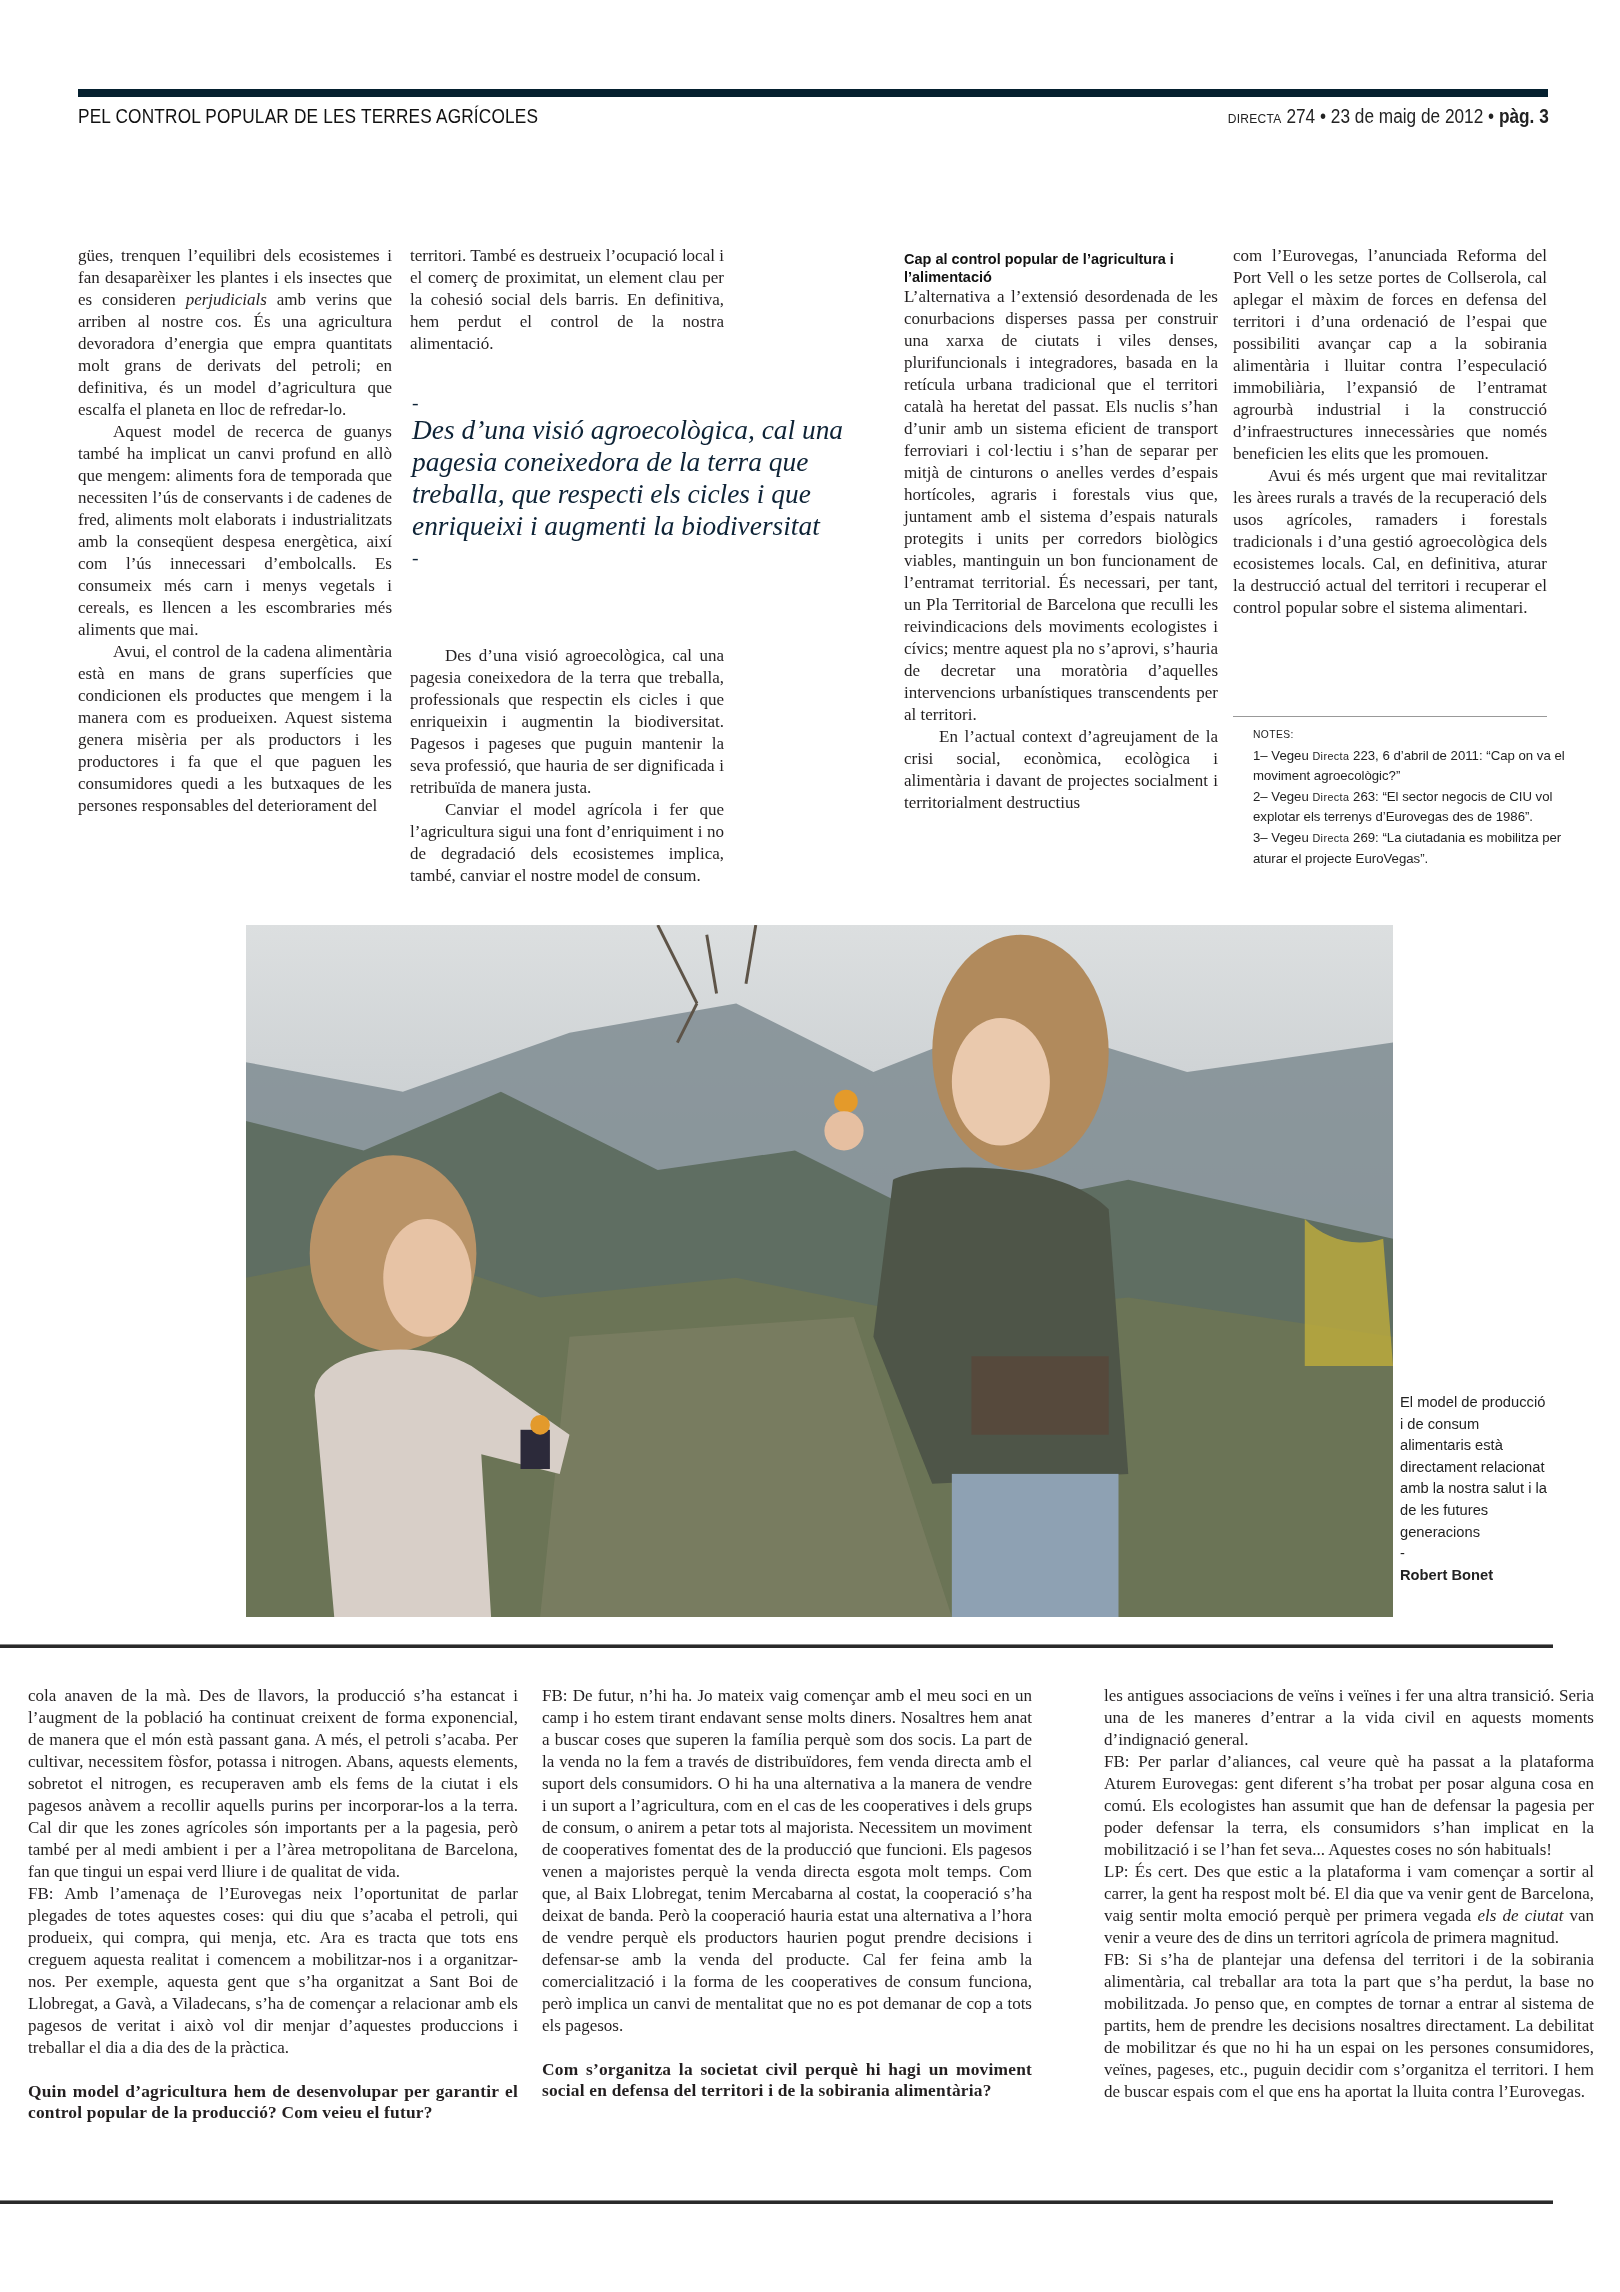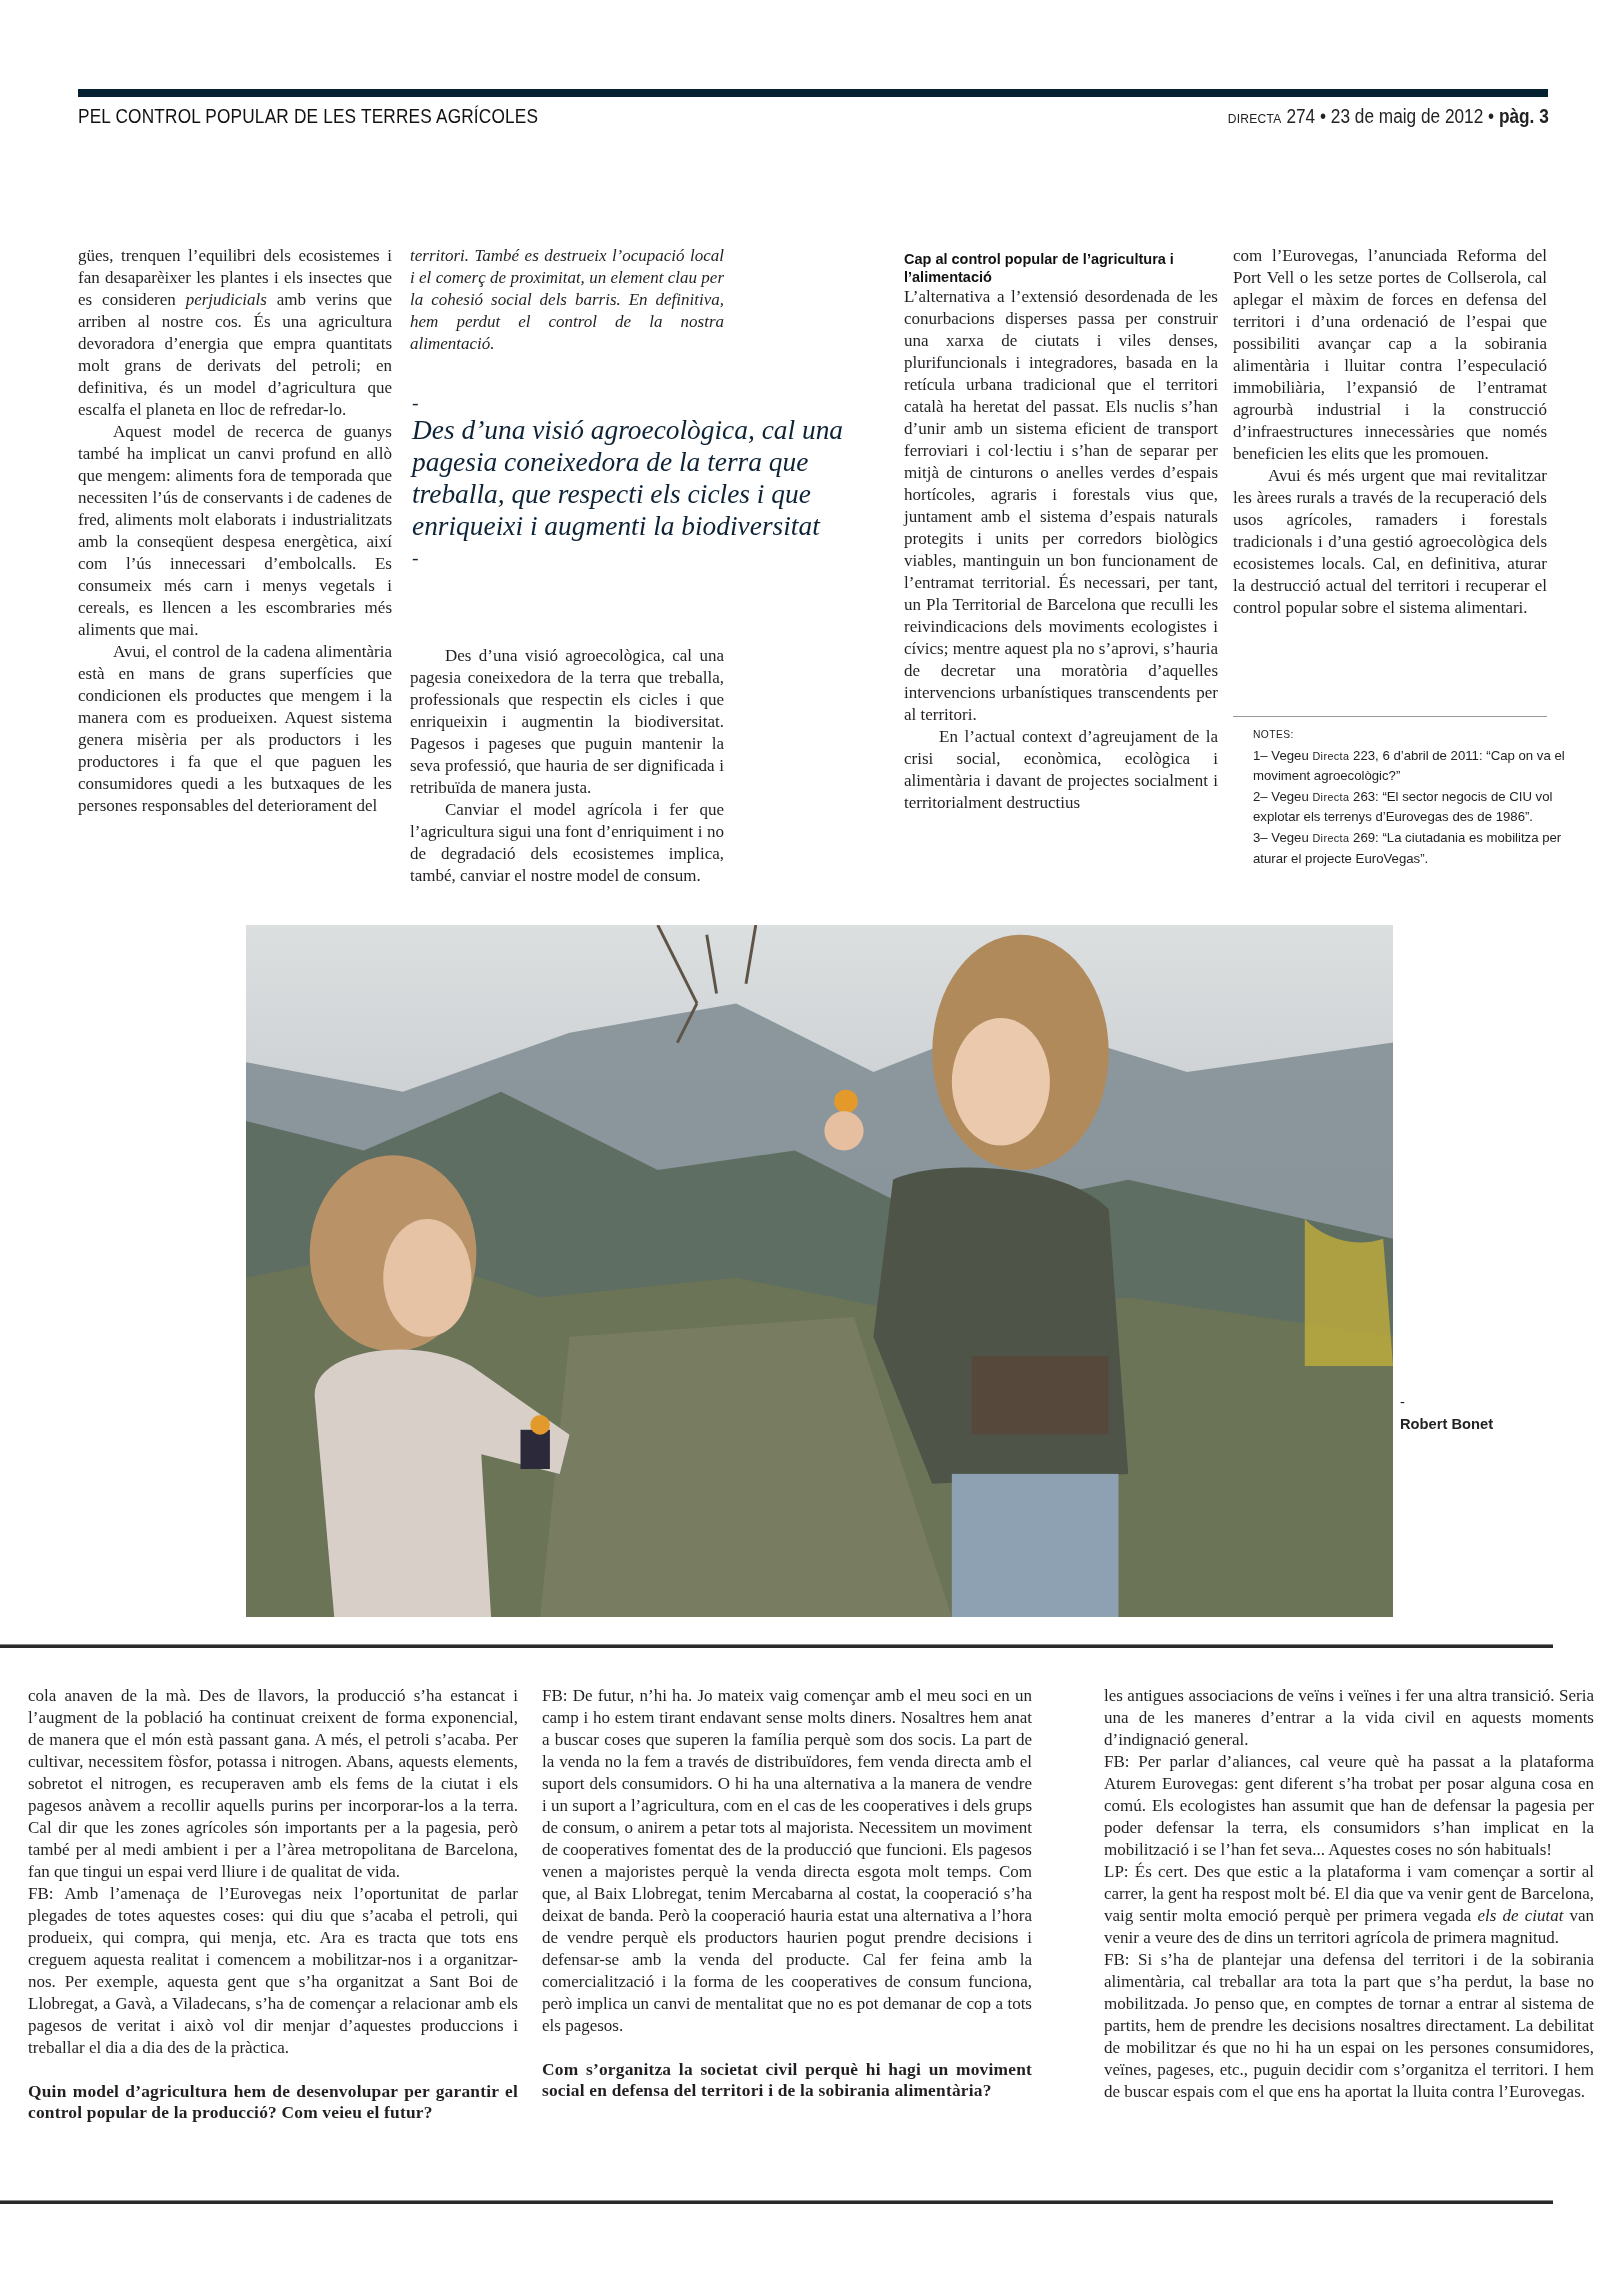--- a/index.html
+++ b/index.html
@@ -9,21 +9,21 @@
   .topbar { position: absolute; left: 78px; top: 89px; width: 1470px; height: 7.8px; background: #05202f; }
   .header-left { position: absolute; left: 78px; top: 105px; font-family: "Liberation Sans", "DejaVu Sans", sans-serif; font-size: 19.6px; letter-spacing: 0.2px; color: #111; transform: scaleX(0.88); transform-origin: left top; }
   .header-right { position: absolute; right: 71px; top: 105px; font-family: "Liberation Sans", "DejaVu Sans", sans-serif; font-size: 19.6px; color: #222; transform: scaleX(0.88); transform-origin: right top; white-space: nowrap; }
   .header-right .pub { font-size: 13.7px; letter-spacing: 0.3px; }
   .header-right .page { font-weight: bold; }
 
   .col { position: absolute; font-size: 17px; line-height: 22px; text-align: justify; hyphens: manual; }
   .col p { margin: 0; }
   .col p.indent { text-indent: 35px; }
   .col1 { left: 78px; top: 245px; width: 314px; }
-  .col2 { left: 410px; top: 245px; width: 314px; font-style: italic; }
+  .col2 { left: 410px; top: 245px; width: 314px; }
   .col3 { left: 904px; top: 251px; width: 314px; }
   .col4 { left: 1233px; top: 245px; width: 314px; }
 
   .pull { position: absolute; left: 412px; top: 392px; width: 470px; font-style: italic; font-size: 27.4px; line-height: 32px; color: #0e2336; }
   .pull .dash { display: block; font-size: 19.6px; line-height: 21.6px; }
   .col2b { left: 410px; top: 645px; width: 314px; }
 
   .subhead { font-family: "Liberation Sans", "DejaVu Sans", sans-serif; font-weight: bold; font-size: 14.5px; line-height: 17.6px; text-align: left; color: #111; }
 
   .notes-rule { position: absolute; left: 1233px; top: 716px; width: 314px; height: 1px; background: #999; }
@@ -129,20 +129,21 @@
     <path d="M660 260 C700 240,830 240,880 290 L900 560 L700 570 L640 420 Z" fill="#4e5548"></path>
     <rect x="720" y="560" width="170" height="146" fill="#8ea1b3"></rect>
     <path d="M740 440 L880 440 L880 520 L740 520 Z" fill="#5a4538" opacity="0.7"></path>
     <circle cx="612" cy="180" r="12" fill="#e49a2a"></circle>
     <circle cx="610" cy="210" r="20" fill="#e6bfa1"></circle>
     <path d="M420 0 L460 80 M460 80 L440 120 M470 10 L480 70 M520 0 L510 60" stroke="#5e5448" stroke-width="3" fill="none"></path>
   </svg>
 </div>
 
 <div class="caption">
+  <span>El model de producció i de consum alimentaris està directament relacionat amb la nostra salut i la de les futures generacions</span>
   <span style="display:block">-</span>
   <span class="credit">Robert Bonet</span>
 </div>
 
 <div class="rule-mid"></div>
 
 <div class="wcol wc1">
   <p>cola anaven de la mà. Des de llavors, la producció s’ha estancat i l’augment de la població ha continuat creixent de forma exponencial, de manera que el món està passant gana. A més, el petroli s’acaba. Per cultivar, necessitem fòsfor, potassa i nitrogen. Abans, aquests elements, sobretot el nitrogen, es recuperaven amb els fems de la ciutat i els pagesos anàvem a recollir aquells purins per incorporar-los a la terra. Cal dir que les zones agrícoles són importants per a la pagesia, però també per al medi ambient i per a l’àrea metropolitana de Barcelona, fan que tingui un espai verd lliure i de qualitat de vida.</p>
   <p><b class="sp">FB:</b><span> Amb l’amenaça de l’Eurovegas neix l’oportunitat de parlar plegades de totes aquestes coses: qui diu que s’acaba el petroli, qui produeix, qui compra, qui menja, etc. Ara es tracta que tots ens creguem aquesta realitat i comencem a mobilitzar-nos i a organitzar-nos. Per exemple, aquesta gent que s’ha organitzat a Sant Boi de Llobregat, a Gavà, a Viladecans, s’ha de començar a relacionar amb els pagesos de veritat i això vol dir menjar d’aquestes produccions i treballar el dia a dia des de la pràctica.</span></p>
   <p class="q">Quin model d’agricultura hem de desenvolupar per garantir el control popular de la producció? Com veieu el futur?</p>

